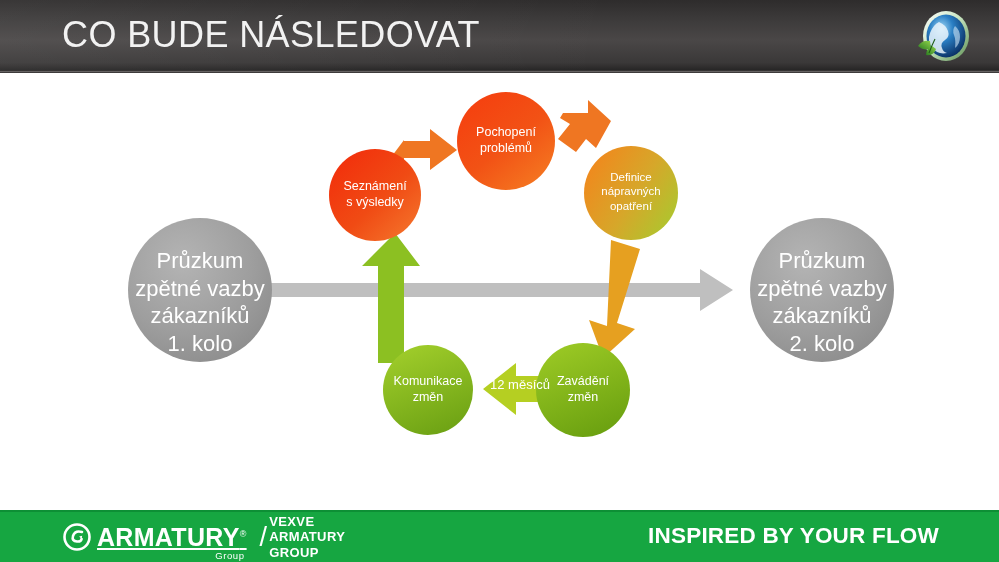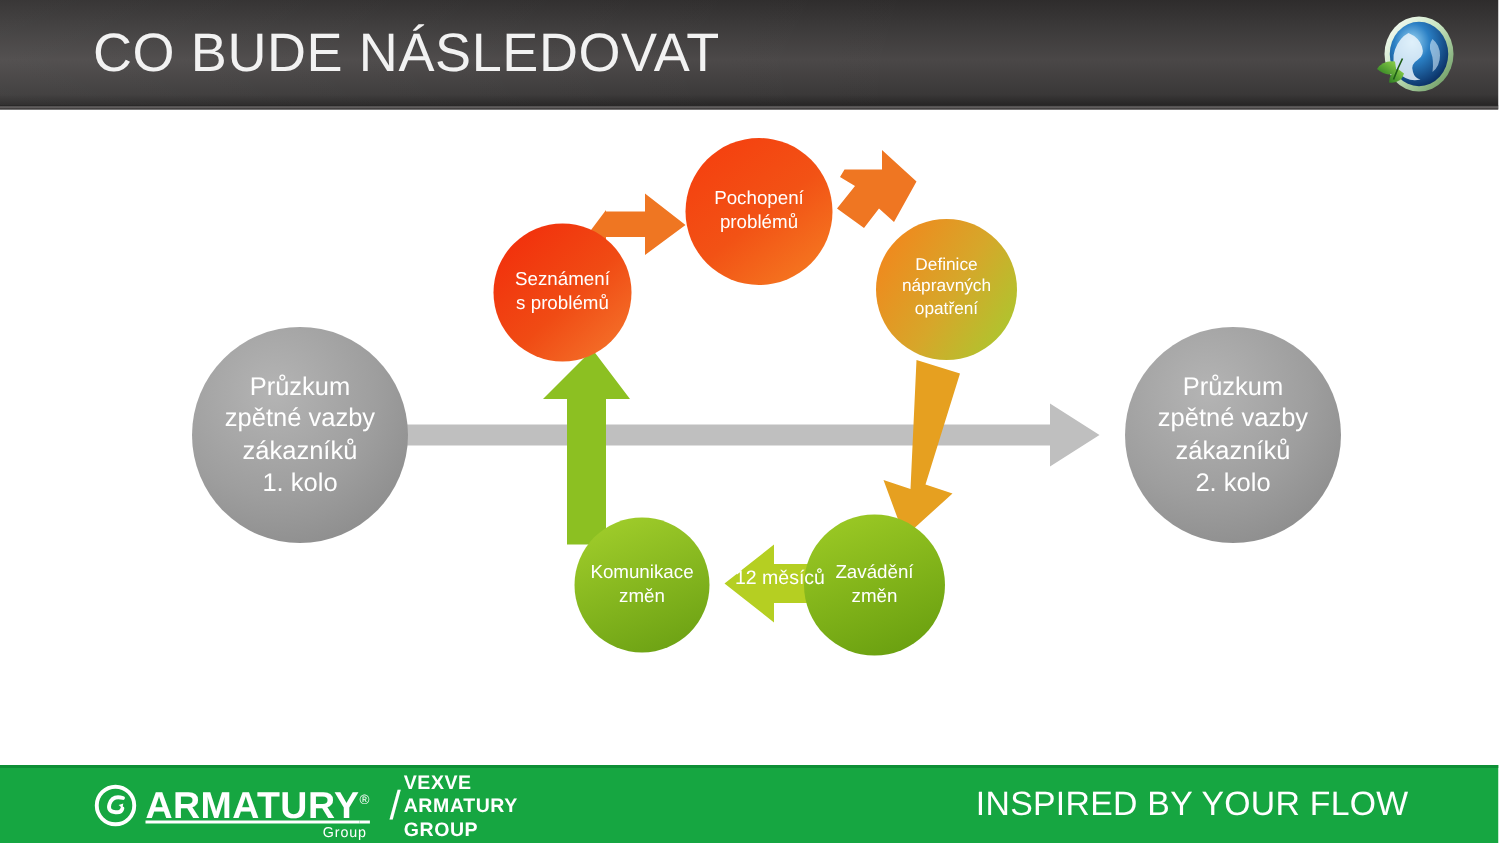--- a/index.html
+++ b/index.html
@@ -76,21 +76,21 @@
   #diagram svg { display: block; }
 
   .node-label {
     position: absolute;
     text-align: center;
     color: #ffffff;
     pointer-events: none;
     line-height: 1.25;
     white-space: pre-line;
   }
-  .node-label.gray { font-size: 17px; }
+  .node-label.gray { font-size: 22px; }
   .node-label.small { font-size: 12.5px; }
   .node-label.tiny { font-size: 11.5px; }
 
   #span-label {
     position: absolute;
     left: 455px;
     top: 284px;
     width: 130px;
     text-align: center;
     font-size: 13px;
@@ -162,21 +162,21 @@
     line-height: 1.18;
     letter-spacing: 0.4px;
     white-space: pre-line;
   }
   #tagline {
     position: absolute;
     right: 60px;
     top: 13px;
     color: #ffffff;
     font-size: 22.5px;
-    font-weight: normal;
+    font-weight: bold;
     letter-spacing: 0.2px;
     white-space: nowrap;
   }
 </style>
 </head>
 <body>
 
 <div id="slide">
 
   <div id="header">
@@ -284,21 +284,21 @@
 zpětné vazby
 zákazníků
 1. kolo</div>
 
     <div class="node-label gray" style="left:750px; top:174px; width:144px;">Průzkum
 zpětné vazby
 zákazníků
 2. kolo</div>
 
     <div class="node-label small" style="left:315px; top:106px; width:120px;">Seznámení
-s problémů</div>
+s výsledky</div>
 
     <div class="node-label tiny" style="left:577px; top:97px; width:108px;">Definice
 nápravných
 opatření</div>
 
     <div class="node-label small" style="left:448px; top:52px; width:116px;">Pochopení
 problémů</div>
 
     <div class="node-label small" style="left:527px; top:301px; width:112px;">Zavádění
 změn</div>

